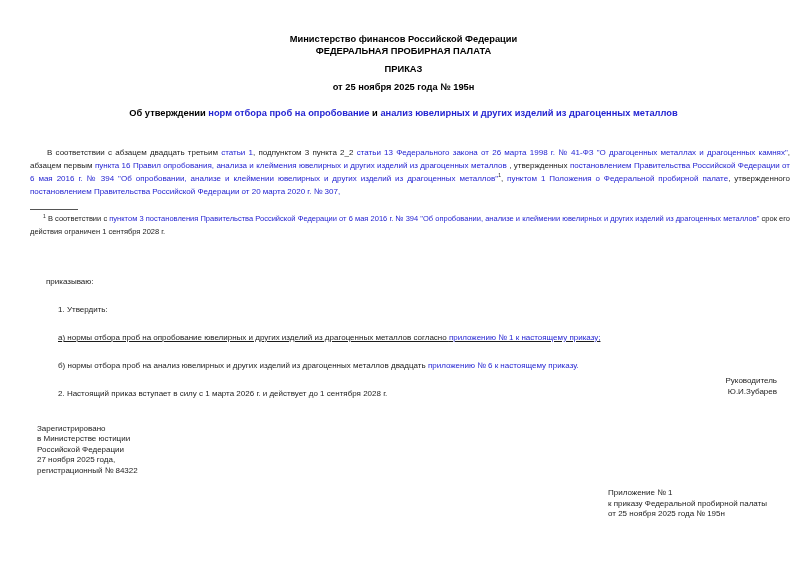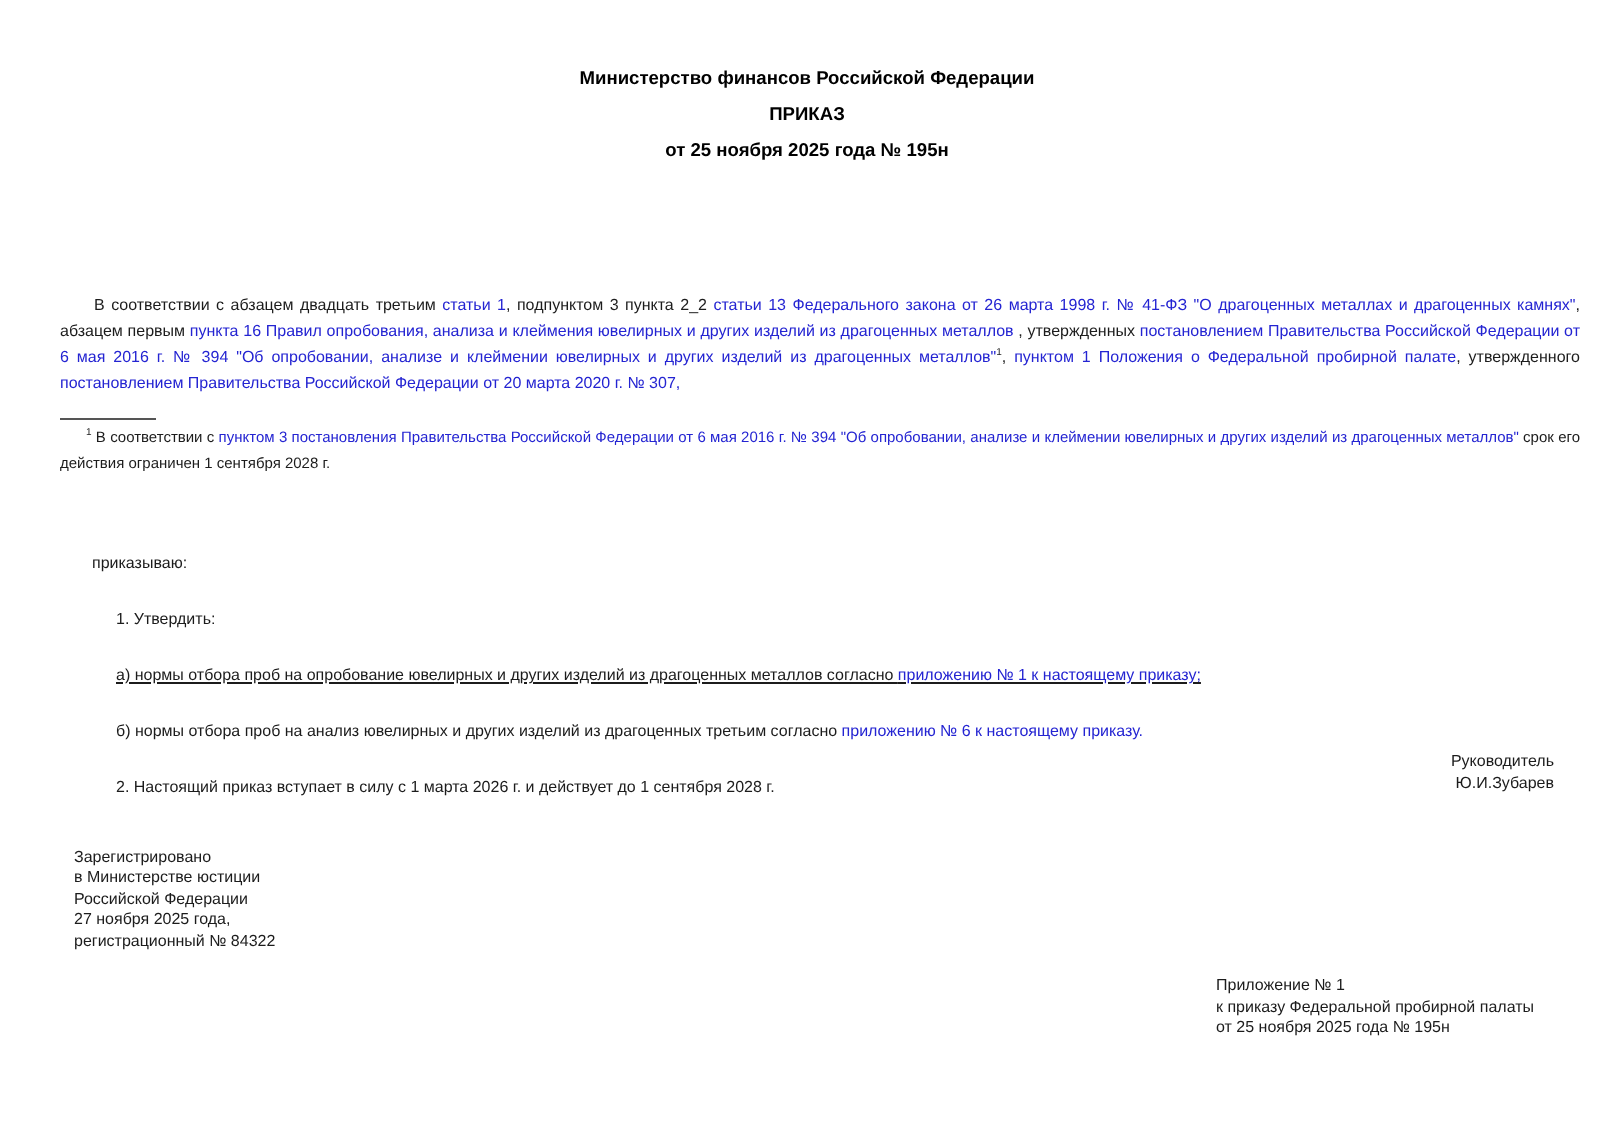--- a/index.html
+++ b/index.html
@@ -91,36 +91,38 @@
   .lnk { color: var(--link); cursor: pointer; }
   sup { font-size: 5px; line-height: 0; }
 </style>
 </head>
 <body>
 
 <div class="page">
 
   <div class="header">
     <div class="h-line">Министерство финансов Российской Федерации</div>
+    <div class="h-line">ФЕДЕРАЛЬНАЯ ПРОБИРНАЯ ПАЛАТА</div>
     <div class="h-line doc-type">ПРИКАЗ</div>
     <div class="h-line doc-date">от 25 ноября 2025 года № 195н</div>
   </div>
 
+  <div class="title"><span>Об утверждении </span><span class="lnk">норм отбора проб на опробование</span><span> и </span><span class="lnk">анализ ювелирных и других изделий из драгоценных металлов</span></div>
 
   <p class="preamble"><span>В соответствии с абзацем двадцать третьим </span><span class="lnk">статьи 1</span><span>, подпунктом 3 пункта 2_2 </span><span class="lnk">статьи 13 Федерального закона от 26 марта 1998 г. № 41-ФЗ "О драгоценных металлах и драгоценных камнях"</span><span>, абзацем первым </span><span class="lnk">пункта 16 Правил опробования, анализа и клеймения ювелирных и других изделий из драгоценных металлов</span><span> , утвержденных </span><span class="lnk">постановлением Правительства Российской Федерации от 6 мая 2016 г. № 394 "Об опробовании, анализе и клеймении ювелирных и других изделий из драгоценных металлов"</span><sup>1</sup><span>, </span><span class="lnk">пунктом 1 Положения о Федеральной пробирной палате</span><span>, утвержденного </span><span class="lnk">постановлением Правительства Российской Федерации от 20 марта 2020 г. № 307,</span></p>
 
   <div class="footnote-rule"></div>
 
   <p class="footnote"><sup>1</sup><span> В соответствии с </span><span class="lnk">пунктом 3 постановления Правительства Российской Федерации от 6 мая 2016 г. № 394 "Об опробовании, анализе и клеймении ювелирных и других изделий из драгоценных металлов"</span><span> срок его действия ограничен 1 сентября 2028 г.</span></p>
 
   <div class="order">
     <p>приказываю:</p>
     <p class="ind">1. Утвердить:</p>
     <p class="ind mt8"><span>а) нормы отбора проб на опробование ювелирных и других изделий из драгоценных металлов согласно </span><span class="lnk">приложению № 1 к настоящему приказу;</span></p>
-    <p class="ind mt11"><span>б) нормы отбора проб на анализ ювелирных и других изделий из драгоценных третьим согласно </span><span class="lnk">приложению № 6 к настоящему приказу.</span></p>
+    <p class="ind mt11"><span>б) нормы отбора проб на анализ ювелирных и других изделий из драгоценных металлов двадцать </span><span class="lnk">приложению № 6 к настоящему приказу.</span></p>
     <p class="ind mt10">2. Настоящий приказ вступает в силу с 1 марта 2026 г. и действует до 1 сентября 2028 г.</p>
   </div>
 
   <div class="signature">
     <div>Руководитель</div>
     <div>Ю.И.Зубарев</div>
   </div>
 
   <div class="registration">
     <div>Зарегистрировано</div>

